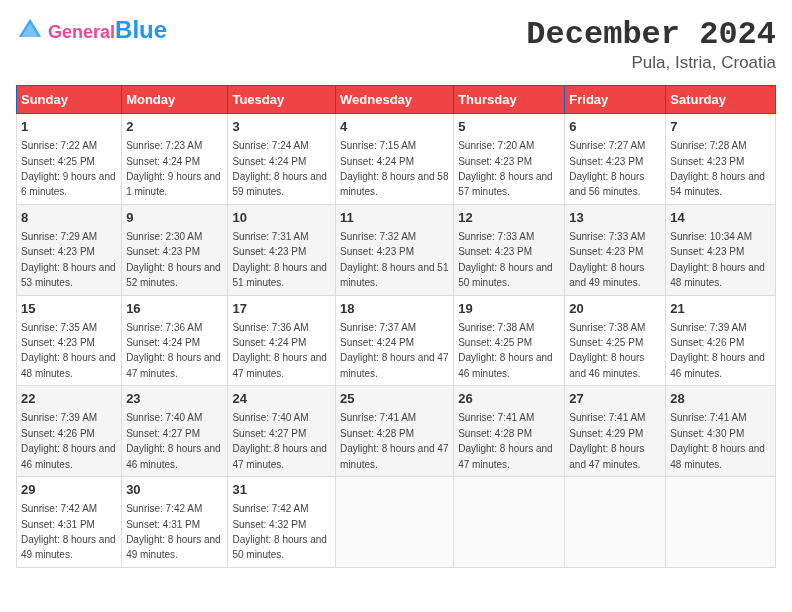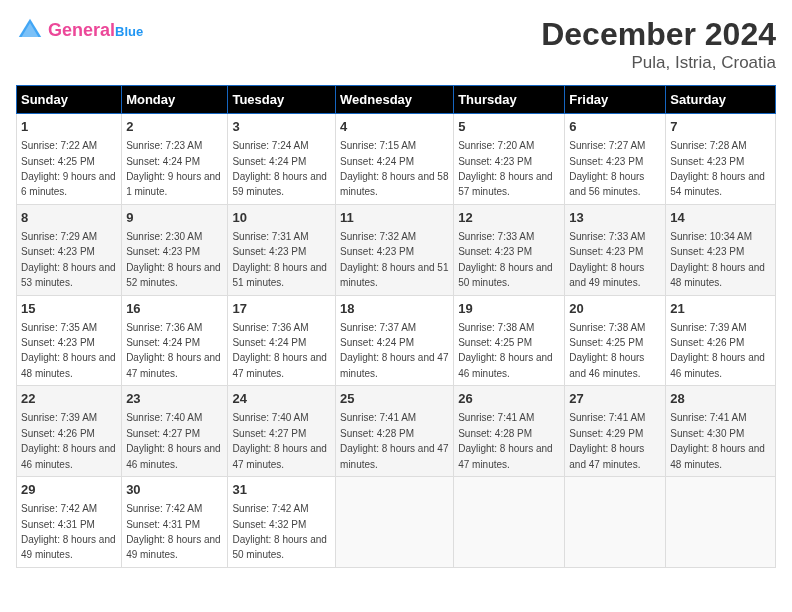--- a/index.html
+++ b/index.html
@@ -25,32 +25,33 @@
       width: 28px;
       height: 28px;
     }
     .title-area {
       text-align: right;
     }
     .main-title {
       font-size: 32px;
       font-weight: bold;
       color: #333;
+      font-family: Liberation Mono, monospace;
     }
     .subtitle {
       font-size: 17px;
       color: #555;
     }
     table {
       width: 100%;
       border-collapse: collapse;
       font-size: 11px;
     }
     thead tr {
-      background-color: #000000;
+      background-color: #ef4444;
       color: #fff;
     }
     thead th {
       padding: 6px 4px;
       text-align: left;
       font-size: 13px;
       font-weight: bold;
       border: 1px solid #1565C0;
     }
     tbody tr {
@@ -83,21 +84,21 @@
 </head>
 <body>
 
 <div class="header-area">
   <div class="logo">
     <svg class="logo-icon" viewBox="0 0 40 40" xmlns="http://www.w3.org/2000/svg">
       <polygon points="20,4 36,30 4,30" fill="#2196F3" opacity="0.85"></polygon>
       <polygon points="20,10 32,30 8,30" fill="#fff" opacity="0.3"></polygon>
     </svg>
     <div>
-      <span style="font-size:18px;font-weight:bold;color:#ec4899;">General</span><span style="font-size:13px;font-weight:bold;color:#2196F3;">Blue</span>
+      <span style="font-size:18px;font-weight:bold;color:#ec4899;">General</span><span style="font-size:24px;font-weight:bold;color:#2196F3;">Blue</span>
     </div>
   </div>
   <div class="title-area">
     <div class="main-title">December 2024</div>
     <div class="subtitle">Pula, Istria, Croatia</div>
   </div>
 </div>
 
 <table>
   <thead>

